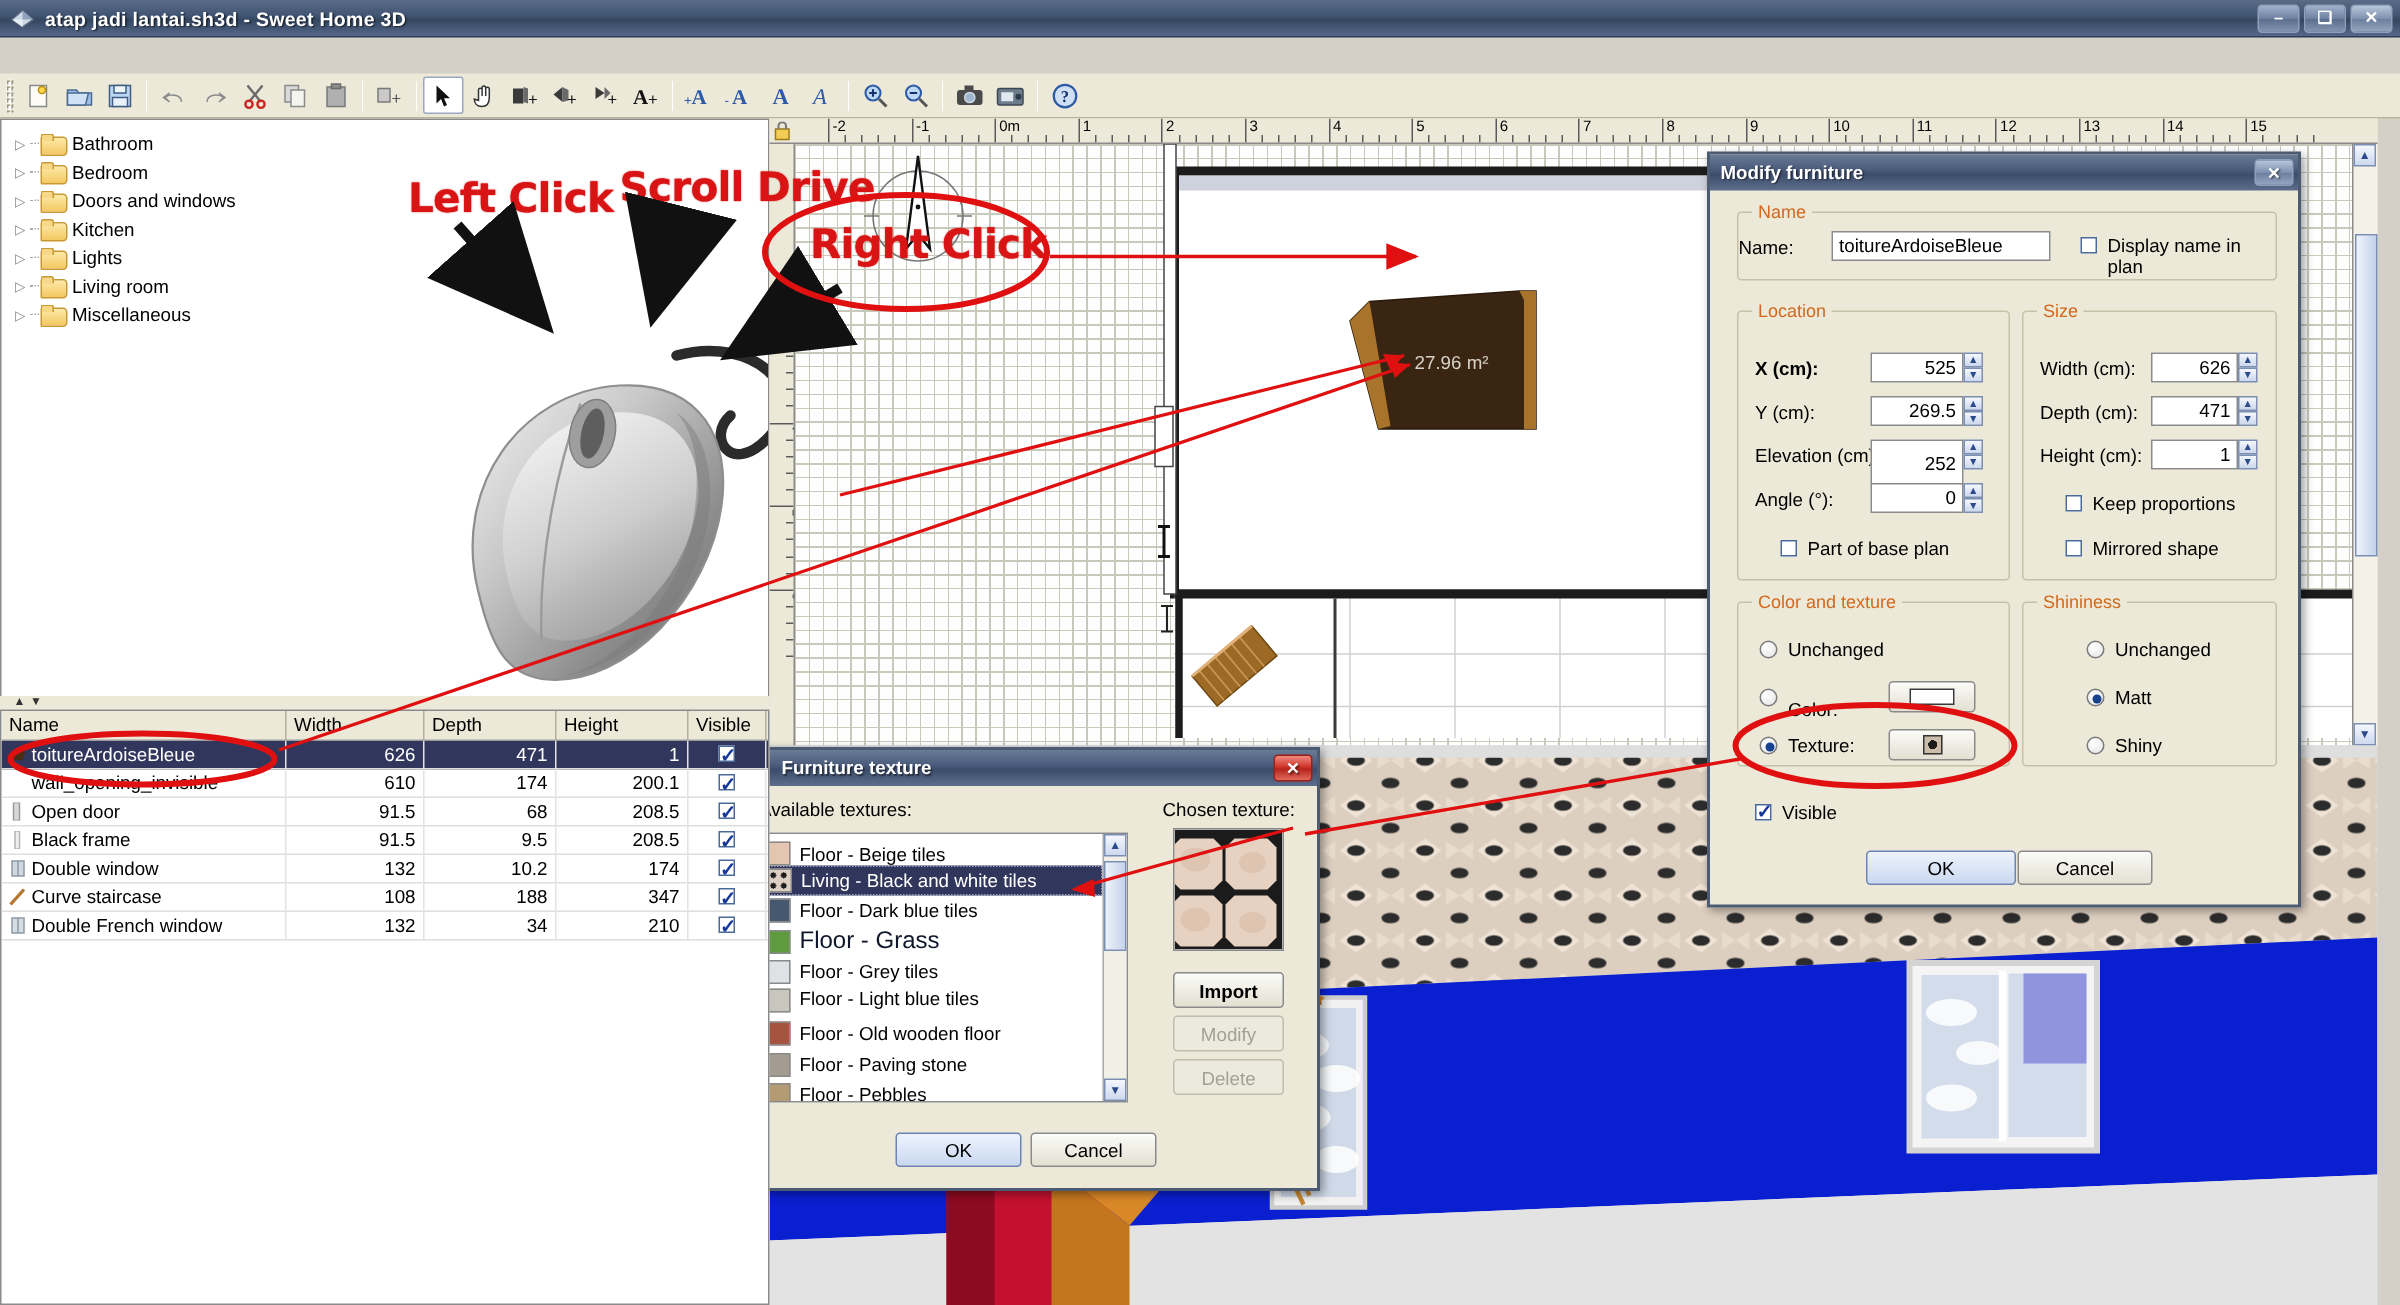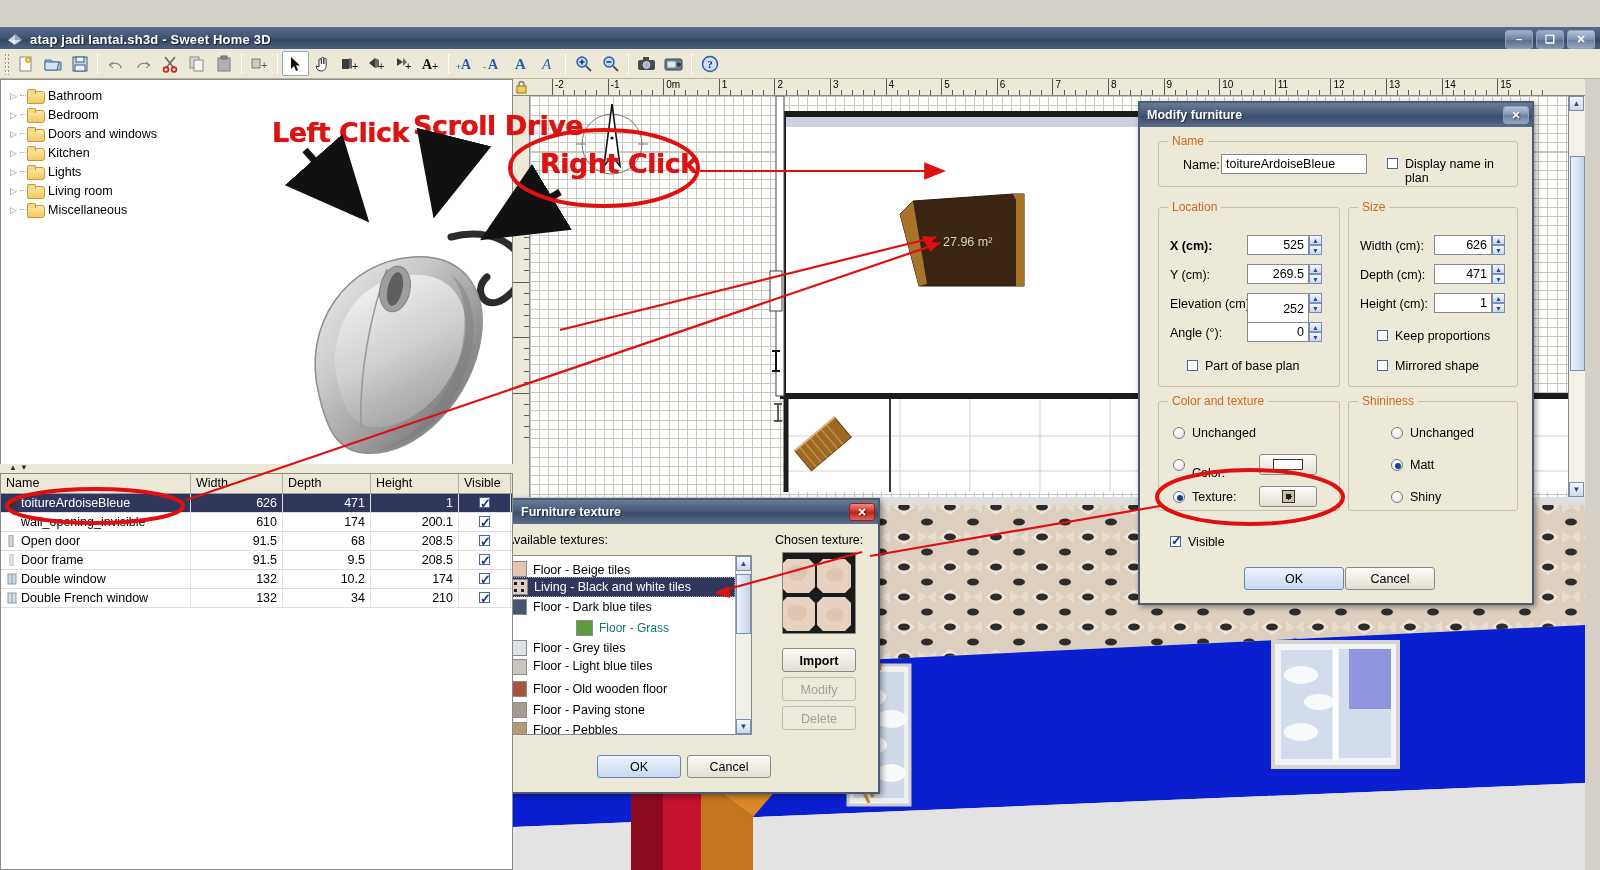--- a/index.html
+++ b/index.html
@@ -9,21 +9,21 @@
     font-size: 12px;
     background: #d4d0c8;
     -webkit-font-smoothing: none;
   }
   .app { position:relative; width:1600px; height:870px; }
 
   
   .titlebar {
     position:absolute; left:0; top:0; width:1600px; height:25px;
     background: linear-gradient(to bottom,#5a6b86 0%,#3f5373 45%,#344760 55%,#56678a 100%);
-    display:flex; align-items:center; border-bottom:1px solid #2b3a50;margin-top:27px;
+    display:flex; align-items:center; border-bottom:1px solid #2b3a50;
   }
   .titlebar .tlogo { width:18px; height:16px; margin-left:6px; margin-right:6px; position:relative; }
   .titlebar .ttext {
     color:#fff; font-size:13px; font-weight:bold; letter-spacing:.2px;
     text-shadow:1px 1px 1px rgba(0,0,0,.6);
   }
   .winbtns { position:absolute; right:5px; top:3px; display:flex; gap:3px; }
   .winbtn {
     width:28px; height:19px; border:1px solid #8fa0ba; border-radius:3px;
     background:linear-gradient(to bottom,#9fb0c9,#6d80a0 50%,#5a6d8c 51%,#8294b0);
@@ -479,39 +479,49 @@
       <div class="ftc col-w num">91.5</div>
       <div class="ftc col-d num">68</div>
       <div class="ftc col-h num">208.5</div>
       <div class="ftc col-v chk"><span class="cbx on"></span></div>
     </div>
 
     <div class="ftrow">
       <div class="ftc col-name"><span class="ficon">
         <svg width="12" height="12" viewBox="0 0 12 12">
               <rect x="4" y="0" width="3" height="12" fill="#efefef" stroke="#b5b5b5"></rect>
-            </svg></span><span>Door frame</span></div>
+            </svg></span><span>Black frame</span></div>
       <div class="ftc col-w num">91.5</div>
       <div class="ftc col-d num">9.5</div>
       <div class="ftc col-h num">208.5</div>
       <div class="ftc col-v chk"><span class="cbx on"></span></div>
     </div>
 
     <div class="ftrow">
       <div class="ftc col-name"><span class="ficon">
         <svg width="12" height="12" viewBox="0 0 12 12">
               <rect x="2" y="1" width="8" height="10" fill="#cfd7df" stroke="#8e9aa5"></rect>
               <line x1="6" y1="1" x2="6" y2="11" stroke="#8e9aa5"></line>
             </svg></span><span>Double window</span></div>
       <div class="ftc col-w num">132</div>
       <div class="ftc col-d num">10.2</div>
       <div class="ftc col-h num">174</div>
       <div class="ftc col-v chk"><span class="cbx on"></span></div>
     </div>
 
+    <div class="ftrow">
+      <div class="ftc col-name"><span class="ficon">
+        <svg width="12" height="12" viewBox="0 0 12 12">
+              <line x1="1" y1="11" x2="10" y2="1" stroke="#b5762c" stroke-width="2.2"></line>
+            </svg></span><span>Curve staircase</span></div>
+      <div class="ftc col-w num">108</div>
+      <div class="ftc col-d num">188</div>
+      <div class="ftc col-h num">347</div>
+      <div class="ftc col-v chk"><span class="cbx on"></span></div>
+    </div>
 
     <div class="ftrow">
       <div class="ftc col-name"><span class="ficon">
         <svg width="12" height="12" viewBox="0 0 12 12">
               <rect x="2" y="1" width="8" height="10" fill="#d5dde4" stroke="#8e9aa5"></rect>
               <line x1="6" y1="1" x2="6" y2="11" stroke="#8e9aa5"></line>
             </svg></span><span>Double French window</span></div>
       <div class="ftc col-w num">132</div>
       <div class="ftc col-d num">34</div>
       <div class="ftc col-h num">210</div>
@@ -841,21 +851,21 @@
   </div>
 
   <div class="dlg" style="left:1138px; top:101px; width:396px; height:504px;">
     <div class="dlgtitle">
       <span>Modify furniture</span>
       <div class="dlgclose">✕</div>
     </div>
 
     <div class="group" style="left:18px; top:38px; width:360px; height:46px;">
       <span class="glabel">Name</span>
-      <span class="lbl" style="position:absolute;left:24px;top:16px;text-align:center;">Name:</span>
+      <span class="lbl" style="position:absolute;left:0;top:16px;text-align:center;">Name:</span>
       <input class="fld" style="position: absolute; left: 62px; top: 12px; width: 146px; height: 20px;" value="toitureArdoiseBleue">
       <span class="cbx" style="position:absolute;left:228px;top:16px;"></span>
       <span class="lbl" style="position:absolute;left:246px;top:15px;">Display name in plan</span>
     </div>
 
     <div class="group" style="left:18px; top:104px; width:182px; height:180px;">
       <span class="glabel">Location</span>
 
       <span class="lbl" style="position:absolute;left:11px;top:31px;font-weight:bold;">X (cm):</span>
       <input class="fld fldnum" style="position: absolute; left: 88px; top: 27px; width: 62px; height: 20px;" value="525">
@@ -979,21 +989,21 @@
             <span>Floor - Beige tiles</span>
           </div>
           <div style="display: flex; align-items: center; height: 20.5px; padding-left: 3px; font-size: 12.5px; background: rgb(49, 55, 92); color: rgb(255, 255, 255); border: 1px dotted rgb(154, 160, 192);">
             <span style="width: 17px; height: 16px; margin-right: 6px; border: 1px solid rgb(138, 138, 138); flex: 0 0 auto; background: radial-gradient(rgb(28, 28, 28) 2px, transparent 2px) 0% 0% / 7px 7px rgb(221, 208, 194);"></span>
             <span>Living - Black and white tiles</span>
           </div>
           <div style="display: flex; align-items: center; height: 20.5px; padding-left: 3px; font-size: 12.5px; color: rgb(0, 0, 0);">
             <span style="width: 17px; height: 16px; margin-right: 6px; border: 1px solid rgb(138, 138, 138); flex: 0 0 auto; background: rgb(70, 88, 110);"></span>
             <span>Floor - Dark blue tiles</span>
           </div>
-          <div style="display: flex; align-items: center; height: 20.5px; padding-left: 3px; font-size: 12px; color: #0f766e; justify-content: center;">
+          <div style="display: flex; align-items: center; height: 20.5px; padding-left: 3px; font-size: 16px; color: #0f172a;">
             <span style="width: 17px; height: 16px; margin-right: 6px; border: 1px solid rgb(138, 138, 138); flex: 0 0 auto; background: rgb(94, 155, 63);"></span>
             <span>Floor - Grass</span>
           </div>
           <div style="display: flex; align-items: center; height: 20.5px; padding-left: 3px; font-size: 12.5px; color: rgb(0, 0, 0);">
             <span style="width: 17px; height: 16px; margin-right: 6px; border: 1px solid rgb(138, 138, 138); flex: 0 0 auto; background: rgb(223, 226, 228);"></span>
             <span>Floor - Grey tiles</span>
           </div>
           <div style="display: flex; align-items: flex-start; height: 20.5px; padding-left: 3px; font-size: 12.5px; color: rgb(0, 0, 0);">
             <span style="width: 17px; height: 16px; margin-right: 6px; border: 1px solid rgb(138, 138, 138); flex: 0 0 auto; background: rgb(201, 198, 189);"></span>
             <span>Floor - Light blue tiles</span>

